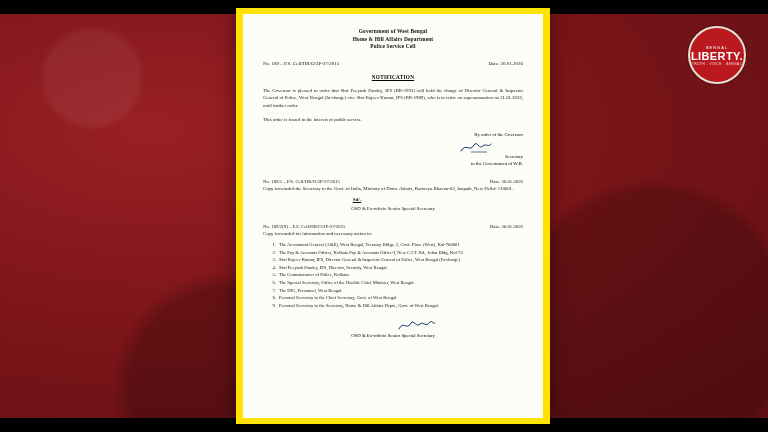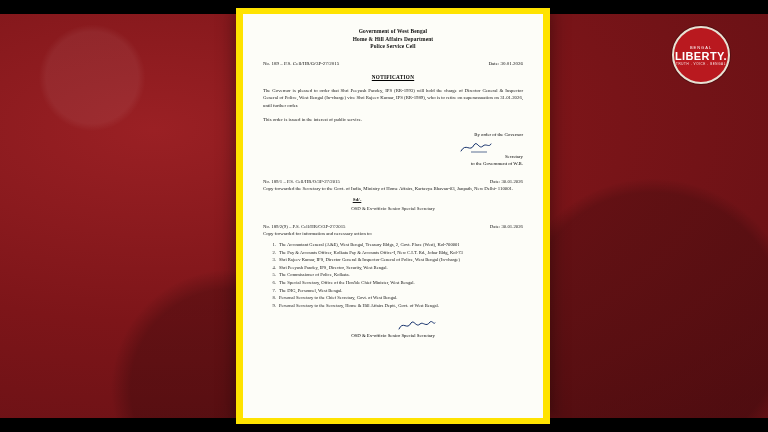--- a/index.html
+++ b/index.html
@@ -131,21 +131,21 @@
 
   .footer-sig {
     margin-top: 10px;
     text-align: center;
     font-size: 4.8px;
   }
 
   
   #logo {
     position: absolute;
-    right: 38px; top: 26px;
+    right: 22px; top: 26px;
     width: 58px; height: 58px;
     border-radius: 50%;
     background: #b9191f;
     border: 2px solid #e8e2d4;
     box-shadow: 0 0 0 1px rgba(0,0,0,0.25);
     display: flex;
     flex-direction: column;
     align-items: center;
     justify-content: center;
     text-align: center;

